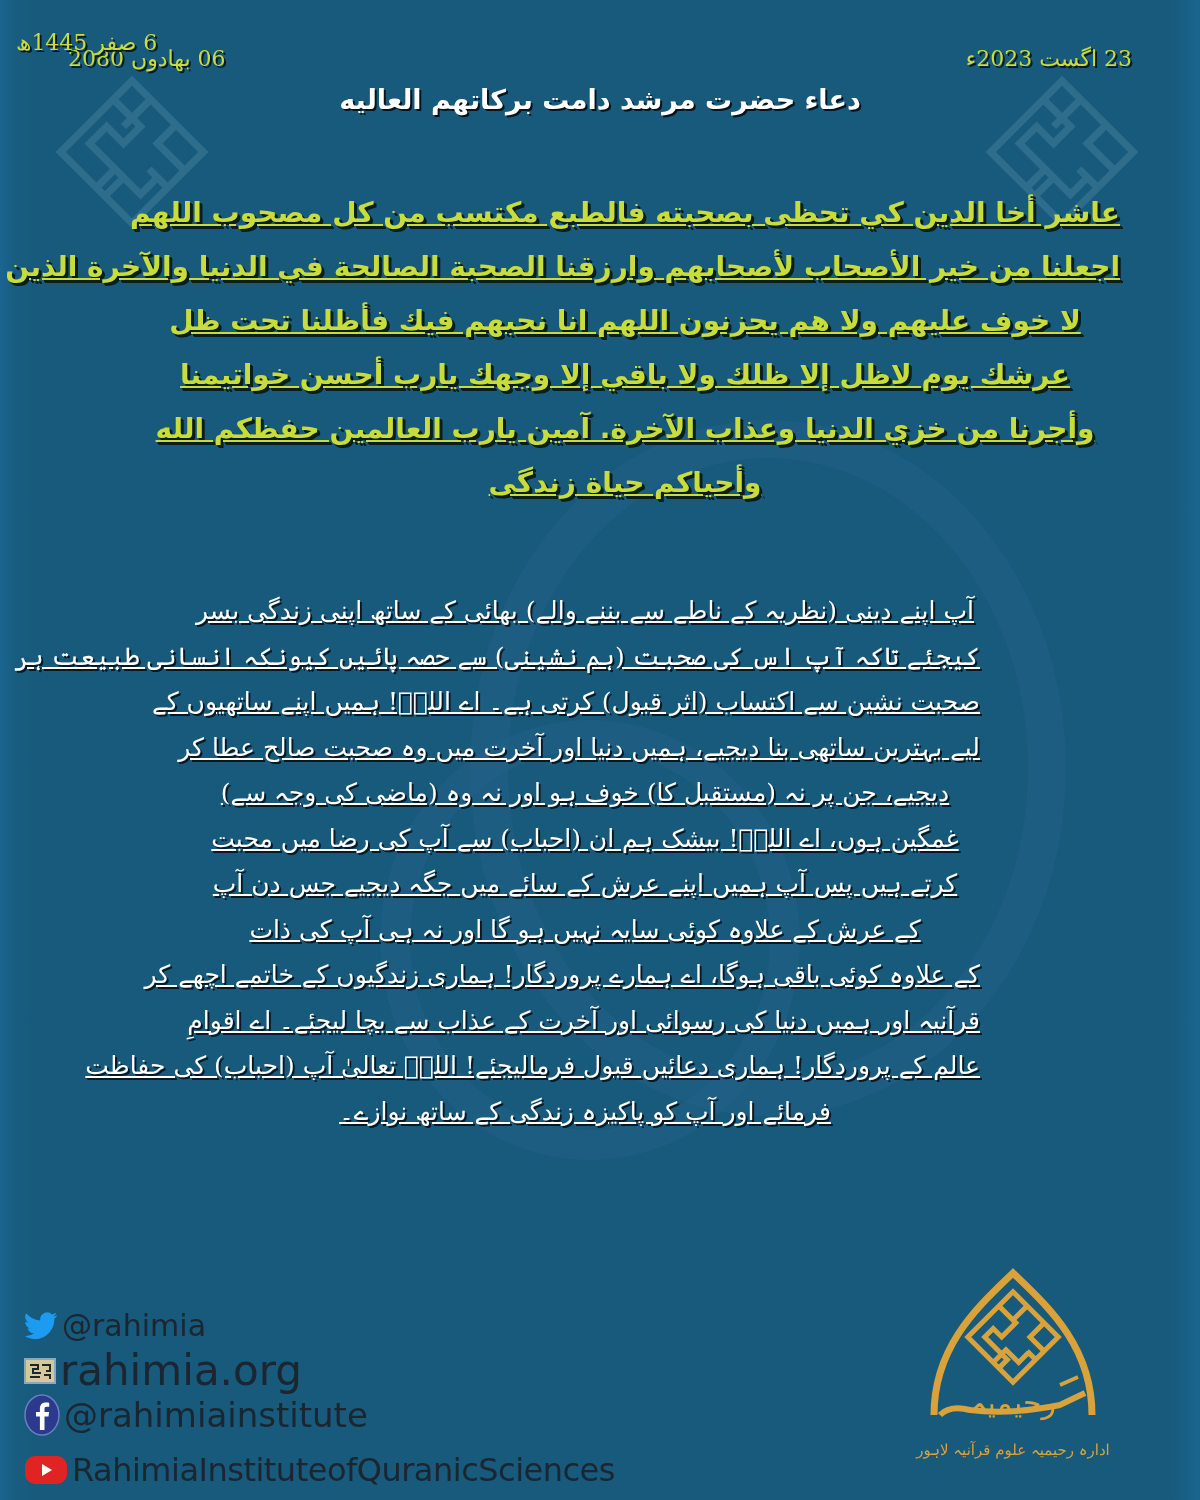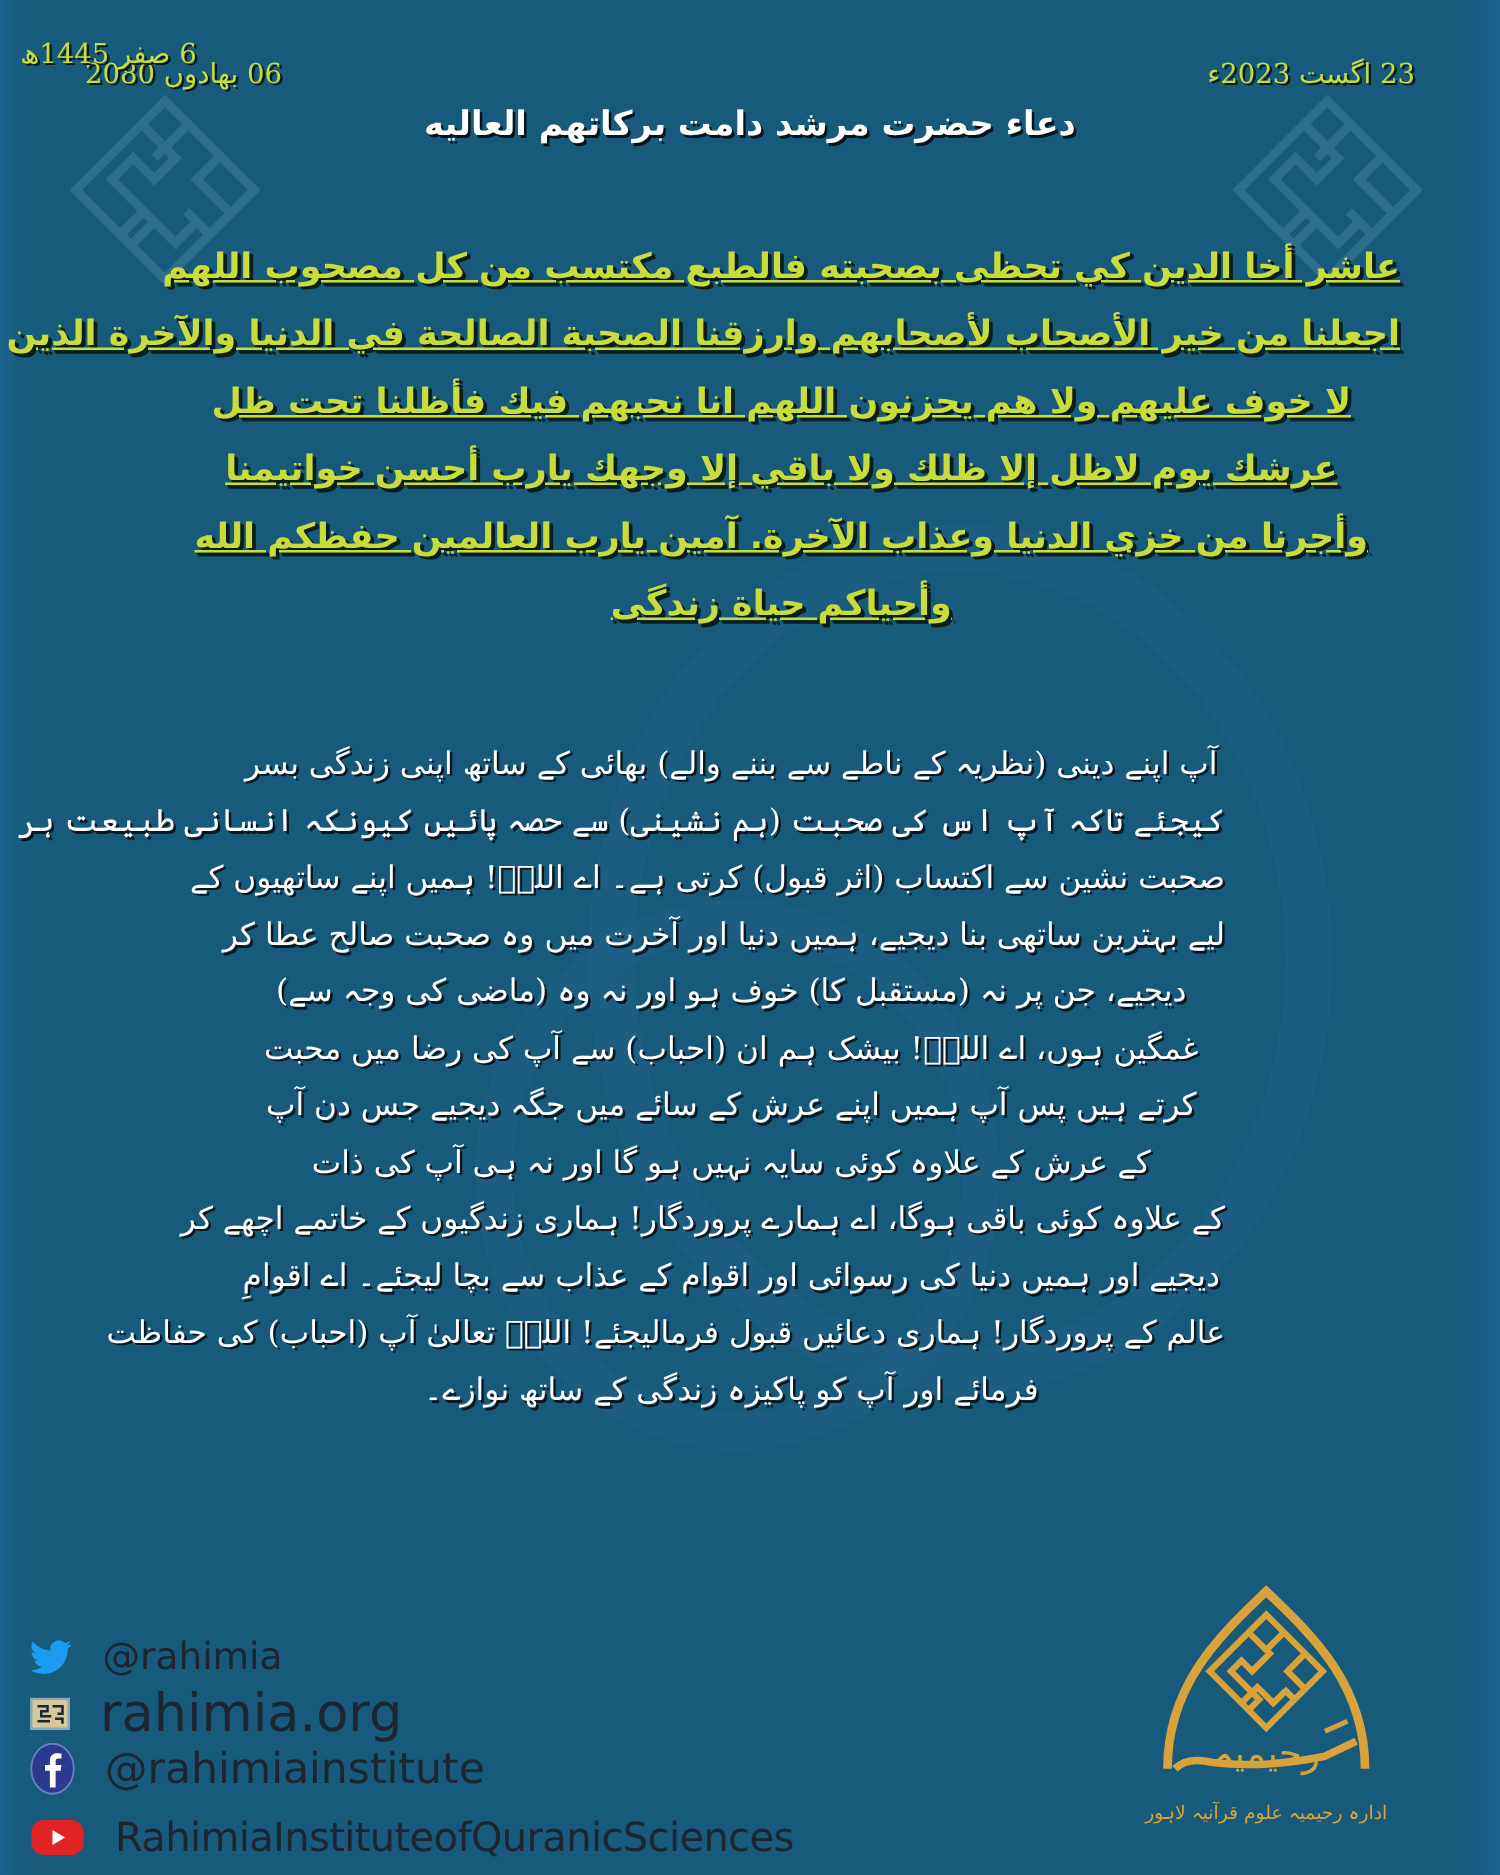--- a/index.html
+++ b/index.html
@@ -40,25 +40,26 @@
     font-family:"DejaVu Sans", sans-serif;
     text-decoration:underline;
   }
   .arabic-block div { white-space:nowrap; }
   .urdu-block {
     position:absolute; left:190px; right:220px; top:588px;
     direction:rtl; text-align:center;
     color:#ffffff; font-size:25px; line-height:45.5px;
     text-shadow: 2px 2px 0 #0a1822;
     font-family:"DejaVu Serif", serif;
+    text-decoration:underline;
   }
   .urdu-block div { white-space:nowrap; }
   .social {
     position:absolute; left:24px; color:#1b2631; display:flex; align-items:center;
-    font-family:"DejaVu Sans", sans-serif; white-space:nowrap;gap:20px;
+    font-family:"DejaVu Sans", sans-serif; white-space:nowrap;
   }
   .social .ico { display:inline-flex; align-items:center; justify-content:center; margin-right:4px; }
   #social-twitter { top:1308px; font-size:30px; }
   #social-web { top:1346px; font-size:42px; }
   #social-facebook { top:1394px; font-size:34px; }
   #social-youtube { top:1451px; font-size:32px; letter-spacing:-0.5px; }
   .logo { position:absolute; left:910px; top:1265px; width:210px; height:225px; }
 </style>
 </head>
 <body>
@@ -101,21 +102,21 @@
 <div class="urdu-block">
   <div>آپ اپنے دینی (نظریہ کے ناطے سے بننے والے) بھائی کے ساتھ اپنی زندگی بسر</div>
   <div>کیجئے تاکہ آپ اس کی صحبت (ہم نشینی) سے حصہ پائیں کیونکہ انسانی طبیعت ہر</div>
   <div>صحبت نشین سے اکتساب (اثر قبول) کرتی ہے۔ اے اللہؐ! ہمیں اپنے ساتھیوں کے</div>
   <div>لیے بہترین ساتھی بنا دیجیے، ہمیں دنیا اور آخرت میں وہ صحبت صالح عطا کر</div>
   <div>دیجیے، جن پر نہ (مستقبل کا) خوف ہو اور نہ وہ (ماضی کی وجہ سے)</div>
   <div>غمگین ہوں، اے اللہؐ! بیشک ہم ان (احباب) سے آپ کی رضا میں محبت</div>
   <div>کرتے ہیں پس آپ ہمیں اپنے عرش کے سائے میں جگہ دیجیے جس دن آپ</div>
   <div>کے عرش کے علاوہ کوئی سایہ نہیں ہو گا اور نہ ہی آپ کی ذات</div>
   <div>کے علاوہ کوئی باقی ہوگا، اے ہمارے پروردگار! ہماری زندگیوں کے خاتمے اچھے کر</div>
-  <div>دیجیے اور ہمیں دنیا کی رسوائی اور اقوام کے عذاب سے بچا لیجئے۔ اے اقوامِ</div>
+  <div>قرآنیہ اور ہمیں دنیا کی رسوائی اور آخرت کے عذاب سے بچا لیجئے۔ اے اقوامِ</div>
   <div>عالم کے پروردگار! ہماری دعائیں قبول فرمالیجئے! اللہؐ تعالیٰ آپ (احباب) کی حفاظت</div>
   <div>فرمائے اور آپ کو پاکیزہ زندگی کے ساتھ نوازے۔</div>
 </div>
 
 <div id="social-twitter" class="social">
   <span class="ico">
     <svg width="34" height="28" viewBox="0 0 24 20">
         <path fill="#1d9bf0" d="M23.6 2.4c-.9.4-1.8.6-2.8.8 1-.6 1.8-1.5 2.1-2.7-.9.6-2 1-3.1 1.2A4.9 4.9 0 0 0 11.5 6 14 14 0 0 1 1.4 .9a4.9 4.9 0 0 0 1.5 6.6c-.8 0-1.6-.3-2.2-.6 0 2.4 1.7 4.4 3.9 4.8-.7.2-1.5.2-2.2.1.6 2 2.4 3.4 4.6 3.4A9.9 9.9 0 0 1 0 17.2 14 14 0 0 0 7.5 19.4c9 0 14-7.5 14-14v-.6c1-.7 1.8-1.5 2.1-2.4z"></path>
       </svg>
   </span>

